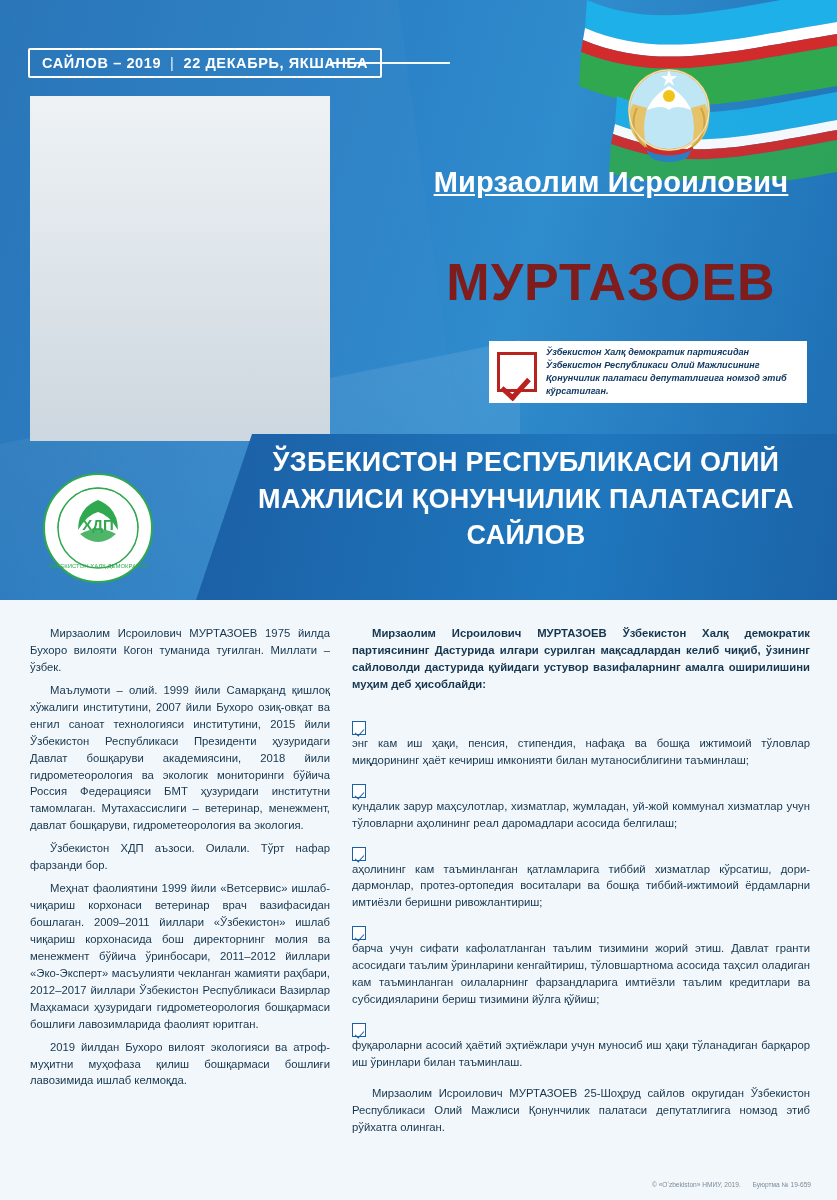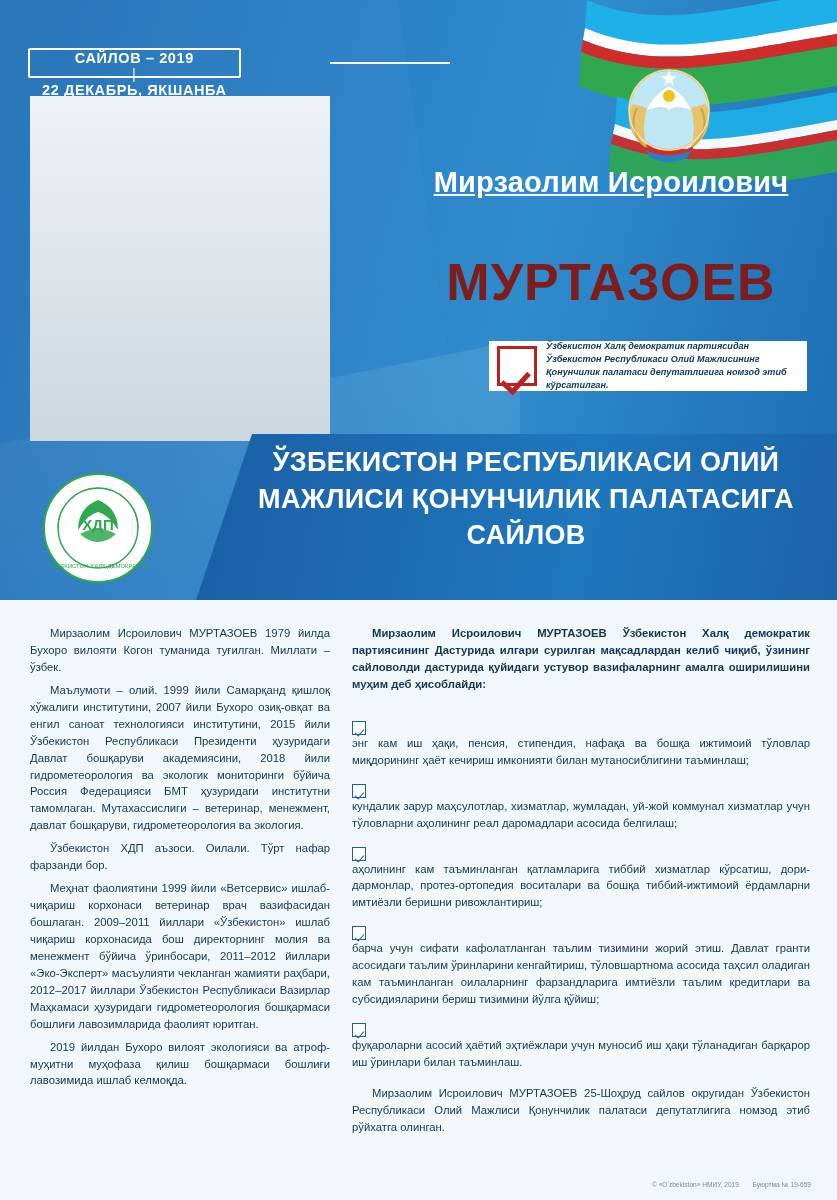--- a/index.html
+++ b/index.html
@@ -32,21 +32,20 @@
   }
 
   
   .badge {
     position:absolute; left:28px; top:48px;
     display:flex; align-items:center; height:30px;
     border:2px solid #ffffff; border-radius:2px;
     padding:0 12px; color:#ffffff;
     font-size:14.5px; font-weight:bold; letter-spacing:0.6px;
     white-space:nowrap;
-    flex-direction:column;
   }
   .badge .sep { margin:0 9px; opacity:0.9; font-weight:normal; }
   .badge-line {
     position:absolute; left:330px; top:62px; width:120px; height:2px; background:#ffffff; opacity:0.95;
   }
 
   
   .ribbon { position:absolute; right:0; top:0; width:370px; height:180px; overflow:hidden; }
   .ribbon svg { display:block; }
 
@@ -67,21 +66,21 @@
     text-align:center; white-space:nowrap;text-decoration:underline;
   }
   .surname {
     position:absolute; left:406px; top:252px; width:410px;
     color:#7f1d1d; font-size:52px; font-weight:bold; letter-spacing:1px;
     text-align:center; white-space:nowrap;
   }
 
   
   .nomination {
-    position:absolute; left:489px; top:341px; width:318px; height:50px;
+    position:absolute; left:489px; top:341px; width:318px; height:62px;
     background:#ffffff; display:flex; align-items:center; padding:6px 8px 6px 6px;
   }
   .check-box {
     width:40px; height:40px; border:3px solid #b9231f; flex:0 0 40px;
     position:relative; margin-right:9px; margin-left:2px;
   }
   .check-box:after{
     content:""; position:absolute; left:7px; top:17px; width:12px; height:22px;
     border:solid #b9231f; border-width:0 5px 5px 0; transform:rotate(42deg);
   }
@@ -231,21 +230,21 @@
       <text font-family="Liberation Sans, sans-serif" font-size="6.5" fill="#2fa84f">
         <textPath href="#arc"></textPath>
       </text>
       <text x="58" y="98" font-family="Liberation Sans, sans-serif" font-size="6" fill="#2fa84f" text-anchor="middle">ЎЗБЕКИСТОН ХАЛҚ ДЕМОКРАТИК</text>
     </svg>
   </div>
 
   <div class="body-area">
 
     <div class="col-left">
-      <p>Мирзаолим Исроилович МУРТАЗОЕВ 1979 йилда Бухоро вилояти Когон туманида туғилган. Миллати – ўзбек.</p>
+      <p>Мирзаолим Исроилович МУРТАЗОЕВ 1975 йилда Бухоро вилояти Когон туманида туғилган. Миллати – ўзбек.</p>
       <p>Маълумоти – олий. 1999 йили Самарқанд қишлоқ хўжалиги институтини, 2007 йили Бухоро озиқ-овқат ва енгил саноат технологияси институтини, 2015 йили Ўзбекистон Республикаси Президенти ҳузуридаги Давлат бошқаруви академиясини, 2018 йили гидрометеорология ва экологик мониторинги бўйича Россия Федерацияси БМТ ҳузуридаги институтни тамомлаган. Мутахассислиги – ветеринар, менежмент, давлат бошқаруви, гидрометеорология ва экология.</p>
       <p>Ўзбекистон ХДП аъзоси. Оилали. Тўрт нафар фарзанди бор.</p>
       <p>Меҳнат фаолиятини 1999 йили «Ветсервис» ишлаб-чиқариш корхонаси ветеринар врач вазифасидан бошлаган. 2009–2011 йиллари «Ўзбекистон» ишлаб чиқариш корхонасида бош директорнинг молия ва менежмент бўйича ўринбосари, 2011–2012 йиллари «Эко-Эксперт» масъулияти чекланган жамияти раҳбари, 2012–2017 йиллари Ўзбекистон Республикаси Вазирлар Маҳкамаси ҳузуридаги гидрометеорология бошқармаси бошлиғи лавозимларида фаолият юритган.</p>
       <p>2019 йилдан Бухоро вилоят экологияси ва атроф-муҳитни муҳофаза қилиш бошқармаси бошлиғи лавозимида ишлаб келмоқда.</p>
     </div>
 
     <div class="col-right">
       <p class="intro">Мирзаолим Исроилович МУРТАЗОЕВ Ўзбекистон Халқ демократик партиясининг Дастурида илгари сурилган мақсадлардан келиб чиқиб, ўзининг сайловолди дастурида қуйидаги устувор вазифаларнинг амалга оширилишини муҳим деб ҳисоблайди:</p>
       <ul class="promise-list">
         <li class="promise">

